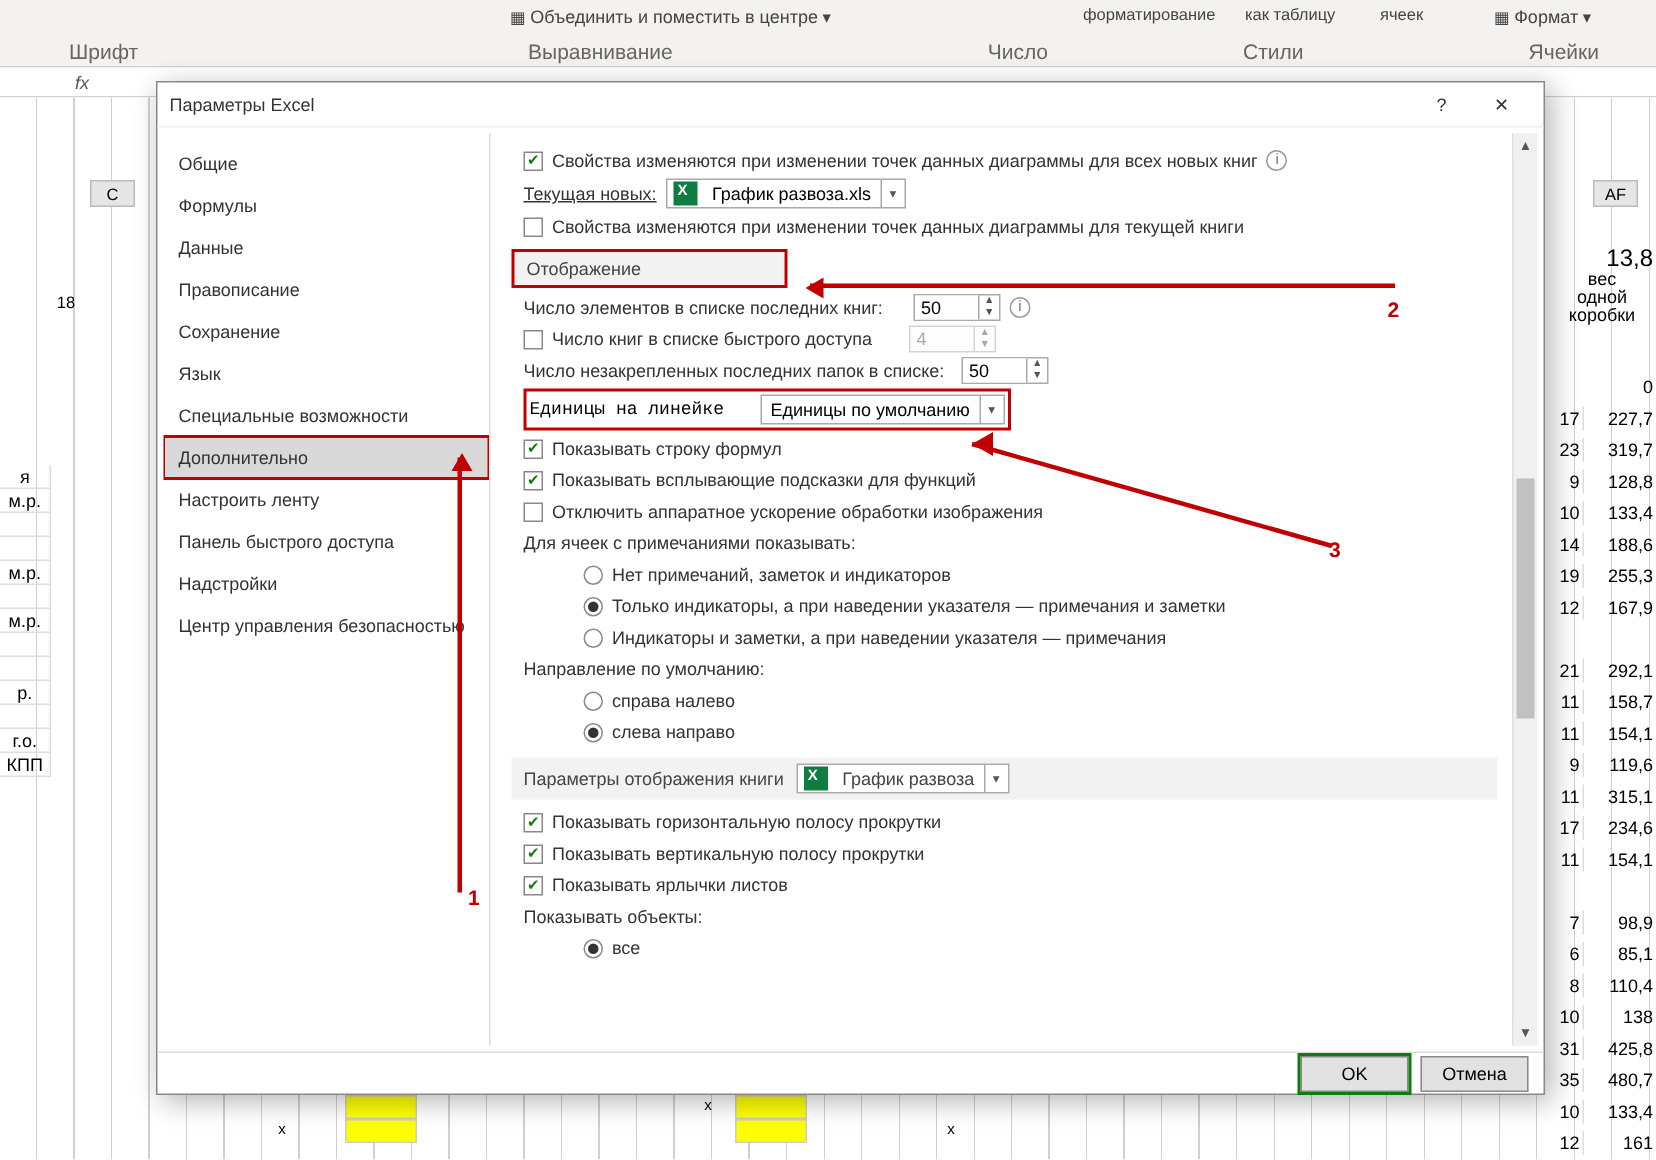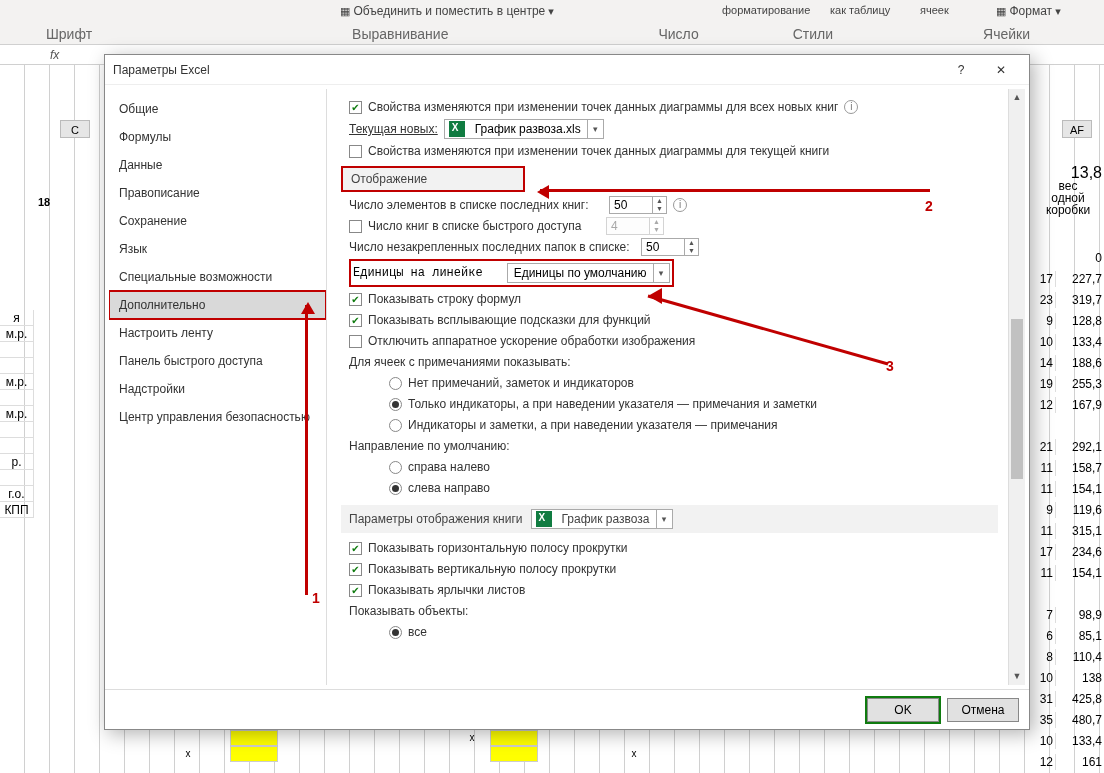--- a/index.html
+++ b/index.html
@@ -7,21 +7,21 @@
   
   .ribbon { position: absolute; top: 0; left: 0; right: 0; height: 45px; background: #f3f2f1; border-bottom: 1px solid #d0d0d0; display: flex; align-items: flex-end; padding: 0 20px; color: #444; }
   .ribbon-group { margin: 0 30px 2px; font-size: 14px; color: #666; }
   .ribbon-group.first { margin-left: 26px; }
   .ribbon-top { position: absolute; top: 4px; left: 320px; font-size: 11px; color: #444; margin-left: 20px; }
   .formula-bar { position: absolute; top: 45px; left: 0; right: 0; height: 20px; background: #fff; border-bottom: 1px solid #d0d0d0; display: flex; align-items: center; font-style: italic; color: #555; padding-left: 50px; }
   .bg-sheet { position: absolute; top: 65px; left: 0; right: 0; bottom: 0; background: repeating-linear-gradient(to right, #fff, #fff 24px, #d0d0d0 24px, #d0d0d0 25px), repeating-linear-gradient(to bottom, #fff, #fff 16px, #d0d0d0 16px, #d0d0d0 17px); }
   .col-head { position: absolute; top: 120px; height: 18px; background: #e6e6e6; border: 1px solid #bbb; text-align: center; line-height: 18px; font-size: 11px; }
   .col-head.c { left: 60px; width: 30px; }
   .col-head.af { left: 1062px; width: 30px; }
-  .cell18 { position: absolute; top: 196px; left: 32px; width: 24px; height: 16px; text-align: center; font-weight: bold; font-size: 11px; }
+  .cell18 { position: absolute; top: 196px; left: 32px; width: 24px; height: 16px; text-align: center; font-weight: normal; font-size: 11px; }
   .sidecol { position: absolute; left: 0; width: 34px; font-size: 10px; }
   .sidecol div { height: 16px; line-height: 16px; border-bottom: 1px solid #ddd; border-right:1px solid #ddd; text-align: center; }
   .rightcol { position: absolute; right: 0; width: 72px; font-size: 11px; text-align: right; }
   .rightcol .row { display: flex; height: 16px; line-height: 16px; }
   .rightcol .row span:first-child { width: 24px; text-align: right; padding-right: 2px; border-right:1px solid #ddd; }
   .rightcol .row span:last-child { flex: 1; padding-right: 2px; }
   .yellowcell { position: absolute; width: 48px; height: 16px; background: #ffff00; border:1px solid #ccc; }
   .xmark { position: absolute; width: 24px; height: 16px; text-align:center; font-size:10px; line-height:16px; }
 
   
@@ -53,39 +53,39 @@
   .spin .arrows span { flex:1; font-size:7px; text-align:center; line-height:8px; color:#555; }
   .combo { display: inline-flex; border: 1px solid #aaa; height: 20px; align-items: center; background:#fff; }
   .combo .val { padding: 0 6px; }
   .combo .dd { width: 16px; height: 18px; border-left: 1px solid #aaa; text-align: center; line-height: 18px; font-size: 9px; color:#555; }
   .xlicon { width: 16px; height: 16px; background: #107c41; margin: 0 4px 0 4px; display:inline-block; position:relative; }
   .xlicon::after { content:"X"; color:#fff; font-size:10px; font-weight:bold; position:absolute; left:3px; top:1px; }
   .ruler-box { display:inline-flex; align-items:center; border:2px solid #c00000; padding:2px 2px; }
   .ruler-box .l { margin-right:24px;font-family:Liberation Mono, monospace; }
   .info { display:inline-block; width:14px; height:14px; border:1px solid #999; border-radius:50%; text-align:center; line-height:12px; font-size:10px; color:#777; margin-left:6px; }
   .indent2 { margin-left: 40px; }
-  .dlg-foot { height: 40px; border-top: 1px solid #ddd; display:flex; justify-content:flex-end; align-items:center; padding: 0 10px; gap:8px; }
+  .dlg-foot { height: 28px; border-top: 1px solid #ddd; display:flex; justify-content:flex-end; align-items:center; padding: 0 10px; gap:8px; }
   .winbtn { min-width: 72px; height: 24px; border:1px solid #888; background:#e1e1e1; display:flex; align-items:center; justify-content:center; cursor:default; }
   .winbtn.primary { outline: 2px solid #0f7b0f; }
   
   .arrow-h { position:absolute; height:0; border-top:3px solid #c00000; }
   .arrow-h::before { content:""; position:absolute; left:-10px; top:-7px; border:7px solid transparent; border-right:12px solid #c00000; }
   .ann-num { position:absolute; color:#c00000; font-size:14px; font-weight:bold; }
   .vline { position:absolute; width:0; border-left:3px solid #c00000; }
   .vline::before { content:""; position:absolute; top:-10px; left:-7px; border:7px solid transparent; border-bottom:12px solid #c00000; }
   .rhead { position:absolute; right:0; top:180px; width:72px; font-size:10px; text-align:center; line-height:12px; }
 </style>
 </head>
 <body>
 
 <div class="ribbon">
   <span class="ribbon-group first">Шрифт</span>
   <span class="ribbon-group" style="margin-left:230px">Выравнивание</span>
   <span class="ribbon-group" style="margin-left:180px">Число</span>
-  <span class="ribbon-group" style="margin-left:64px">Стили</span>
+  <span class="ribbon-group" style="margin-left:100px">Стили</span>
   <span class="ribbon-group" style="margin-left:120px">Ячейки</span>
   <div class="ribbon-top">▦ <span>Объединить и поместить в центре</span> ▾</div>
   <div class="ribbon-top" style="left:702px">форматирование</div>
   <div class="ribbon-top" style="left:810px">как таблицу</div>
   <div class="ribbon-top" style="left:900px">ячеек</div>
   <div class="ribbon-top" style="left:976px">▦ <span>Формат</span> ▾</div>
 </div>
 <div class="formula-bar">
     <span>fx</span>
   </div>

